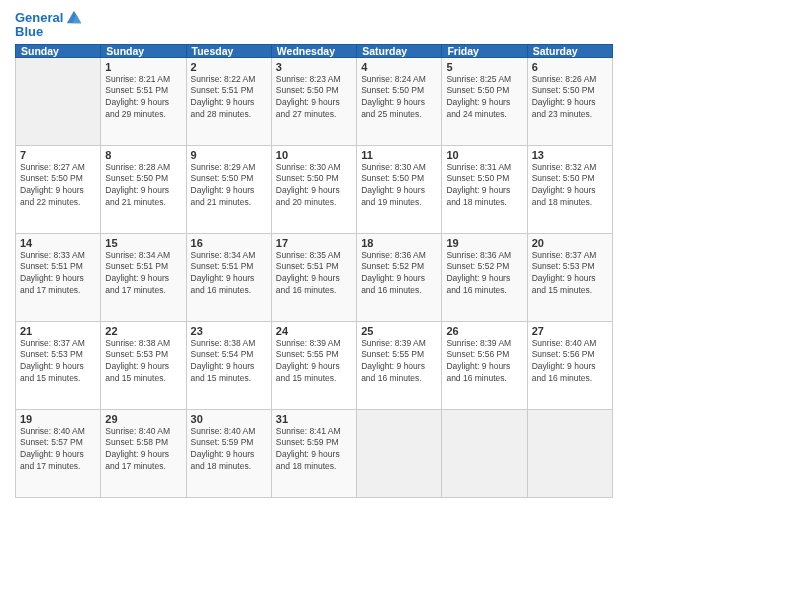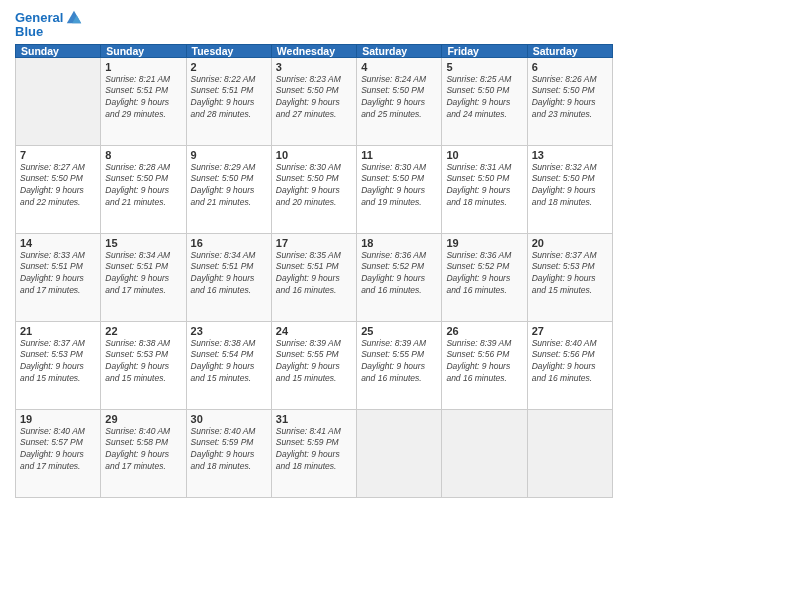--- a/index.html
+++ b/index.html
@@ -85,21 +85,20 @@
       font-weight: bold;
       font-size: 11px;
       color: #333;
       display: block;
       margin-bottom: 1px;
     }
     .day-info {
       font-size: 8.5px;
       color: #444;
       line-height: 1.4;
-      font-style: italic;
     }
     .empty-cell {
       background: #f0f0f0 !important;
     }
   </style>
 </head>
 <body>
 
 <div class="page">
   <div class="header">

